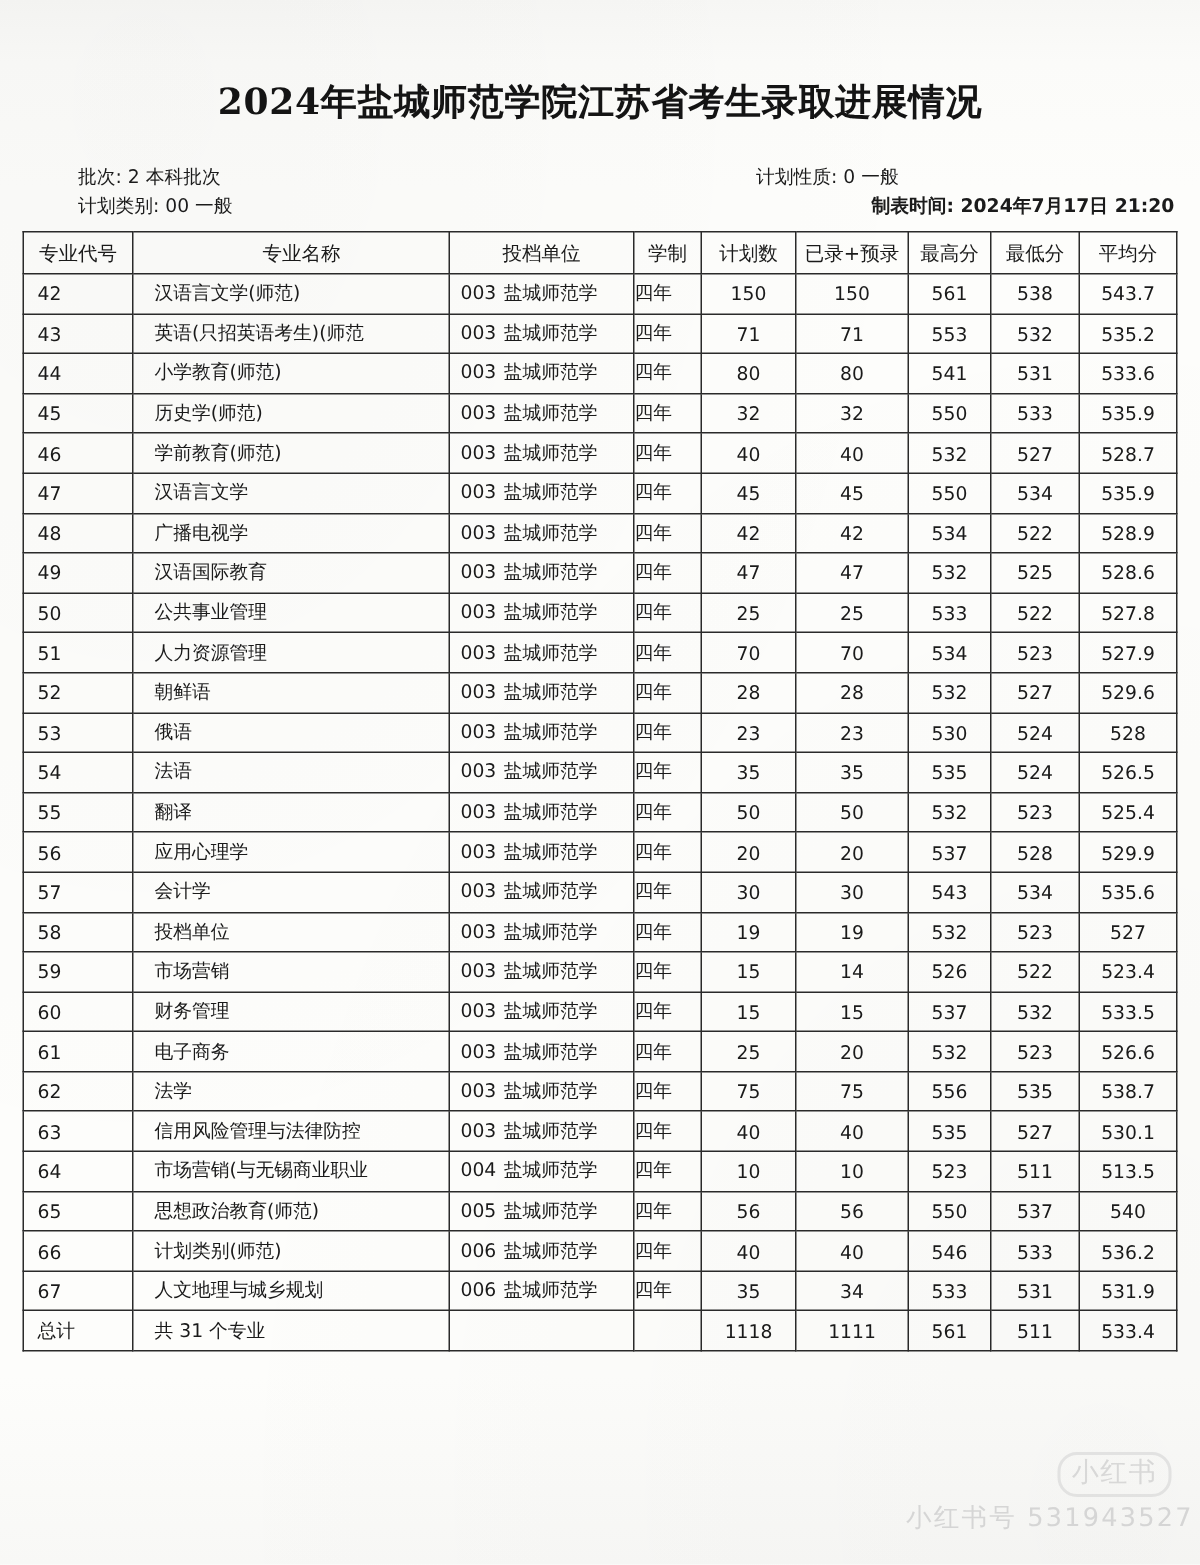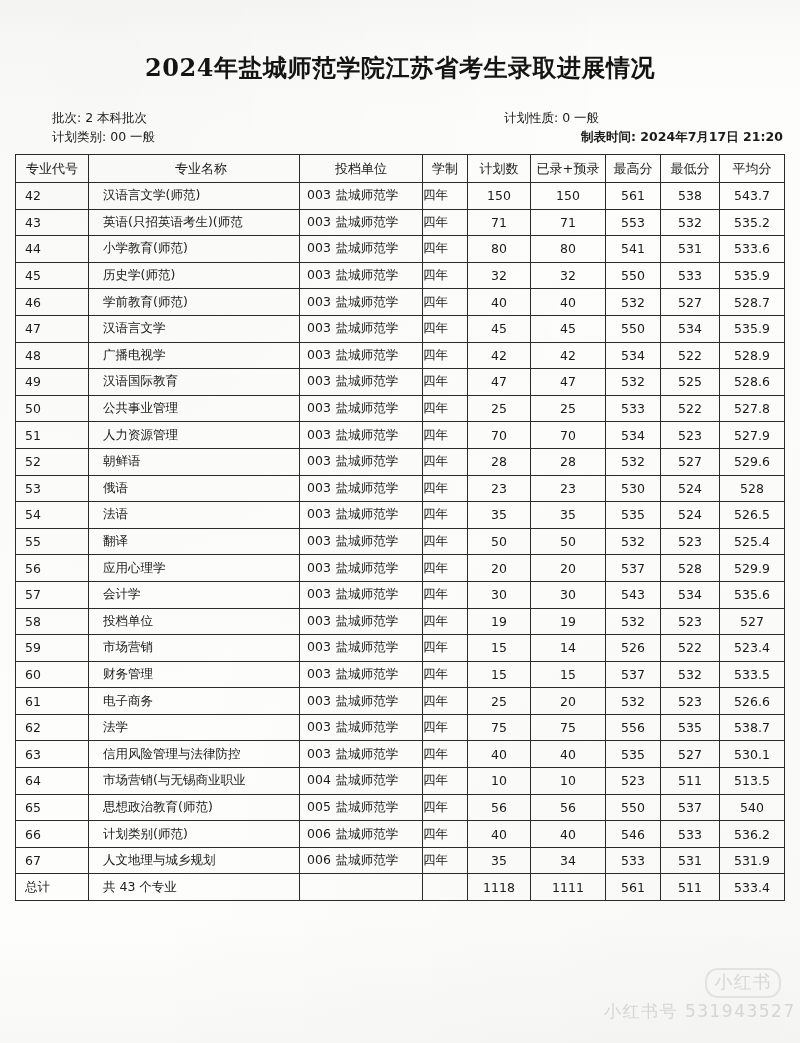--- a/index.html
+++ b/index.html
@@ -462,21 +462,21 @@
           <td class="c-unit"><span class="unitwrap"><span class="ucode">006</span><span>盐城师范学</span></span></td>
           <td class="c-sys">四年</td>
           <td class="c-plan">35</td>
           <td class="c-enr">34</td>
           <td class="c-max">533</td>
           <td class="c-min">531</td>
           <td class="c-avg">531.9</td>
         </tr>
         <tr class="total">
           <td class="c-code">总计</td>
-          <td class="c-name"><span class="nm">共 43 个专业</span></td>
+          <td class="c-name"><span class="nm">共 31 个专业</span></td>
           <td class="c-unit"><span class="unitwrap"><span></span></span></td>
           <td class="c-sys"></td>
           <td class="c-plan">1118</td>
           <td class="c-enr">1111</td>
           <td class="c-max">561</td>
           <td class="c-min">511</td>
           <td class="c-avg">533.4</td>
         </tr>
       </tbody>
   </table>

